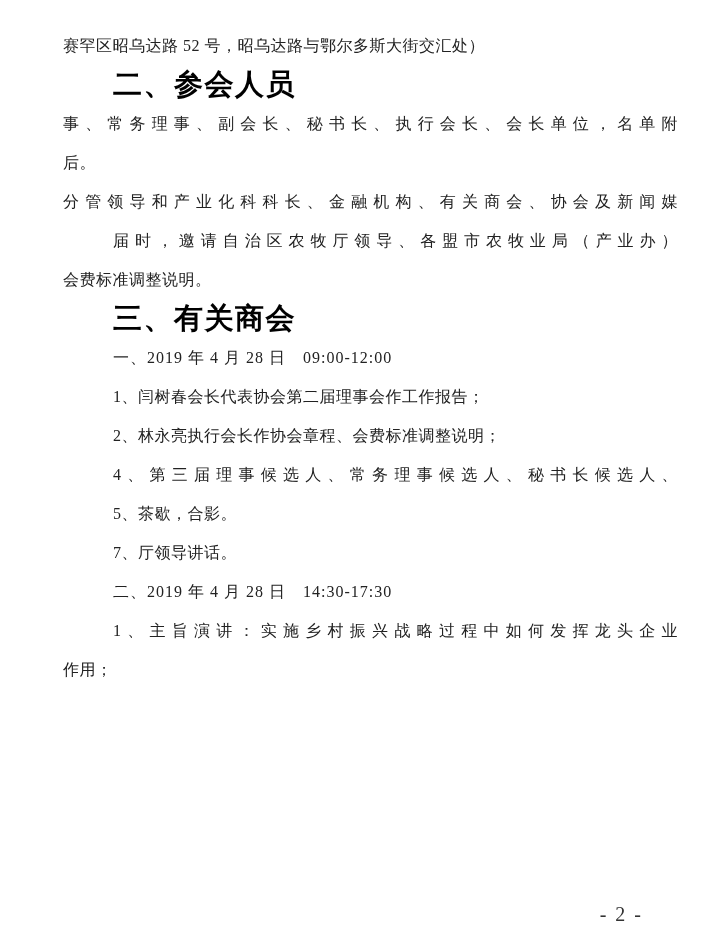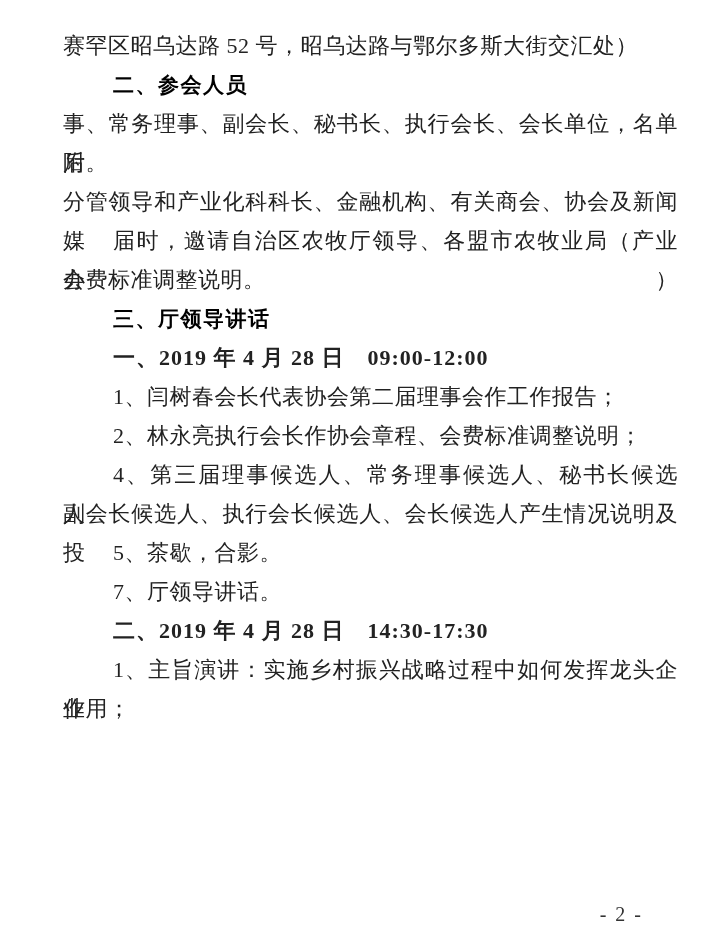--- a/index.html
+++ b/index.html
@@ -16,44 +16,44 @@
     font-family: "Liberation Serif", "DejaVu Serif", serif;
     color: #222222;
   }
   .doc-body {
     position: absolute;
     left: 63px;
     top: 26px;
     width: 615px;
   }
   .line {
-    font-size: 22px;
+    font-size: 16px;
     line-height: 39px;
     height: 39px;
     letter-spacing: 0.5px;
     white-space: pre-wrap;
   }
   .line.indent {
     text-indent: 50px;
   }
   .line.justify {
     text-align: justify;
     text-align-last: justify;
     text-justify: inter-character;
   }
   .line.heading {
     font-family: "Liberation Sans", "DejaVu Sans", sans-serif;
     font-weight: 700;
-    font-size: 21px;
+    font-size: 29px;
     color: #000000;
     letter-spacing: 1.5px;
   }
   .line.date {
     letter-spacing: 1px;
-    font-weight: 700;
+    font-weight: 400;
   }
   .page-num {
     position: absolute;
     right: 72px;
     bottom: 13px;
     font-size: 20px;
     letter-spacing: 2px;
     color: #333333;
     font-family: "Liberation Serif", "DejaVu Serif", serif;
   }
@@ -63,26 +63,25 @@
 
 <div class="page">
   <div class="doc-body">
       <div class="line body">赛罕区昭乌达路 52 号，昭乌达路与鄂尔多斯大街交汇处）</div>
       <div class="line heading indent">二、参会人员</div>
       <div class="line body justify">事、常务理事、副会长、秘书长、执行会长、会长单位，名单附</div>
       <div class="line body">后。</div>
       <div class="line body justify">分管领导和产业化科科长、金融机构、有关商会、协会及新闻媒</div>
       <div class="line body indent justify">届时，邀请自治区农牧厅领导、各盟市农牧业局（产业办）</div>
       <div class="line body">会费标准调整说明。</div>
-      <div class="line heading indent">三、厅领导讲话</div>
+      <div class="line heading indent">三、有关商会</div>
       <div class="line date indent">一、2019 年 4 月 28 日　09:00-12:00</div>
       <div class="line body indent">1、闫树春会长代表协会第二届理事会作工作报告；</div>
       <div class="line body indent">2、林永亮执行会长作协会章程、会费标准调整说明；</div>
       <div class="line body indent justify">4、第三届理事候选人、常务理事候选人、秘书长候选人、</div>
-      <div class="line body justify">副会长候选人、执行会长候选人、会长候选人产生情况说明及投</div>
       <div class="line body indent">5、茶歇，合影。</div>
       <div class="line body indent">7、厅领导讲话。</div>
       <div class="line date indent">二、2019 年 4 月 28 日　14:30-17:30</div>
       <div class="line body indent justify">1、主旨演讲：实施乡村振兴战略过程中如何发挥龙头企业</div>
       <div class="line body">作用；</div>
     </div>
   <div class="page-num">- 2 -</div>
 </div>
 
 </body></html>

